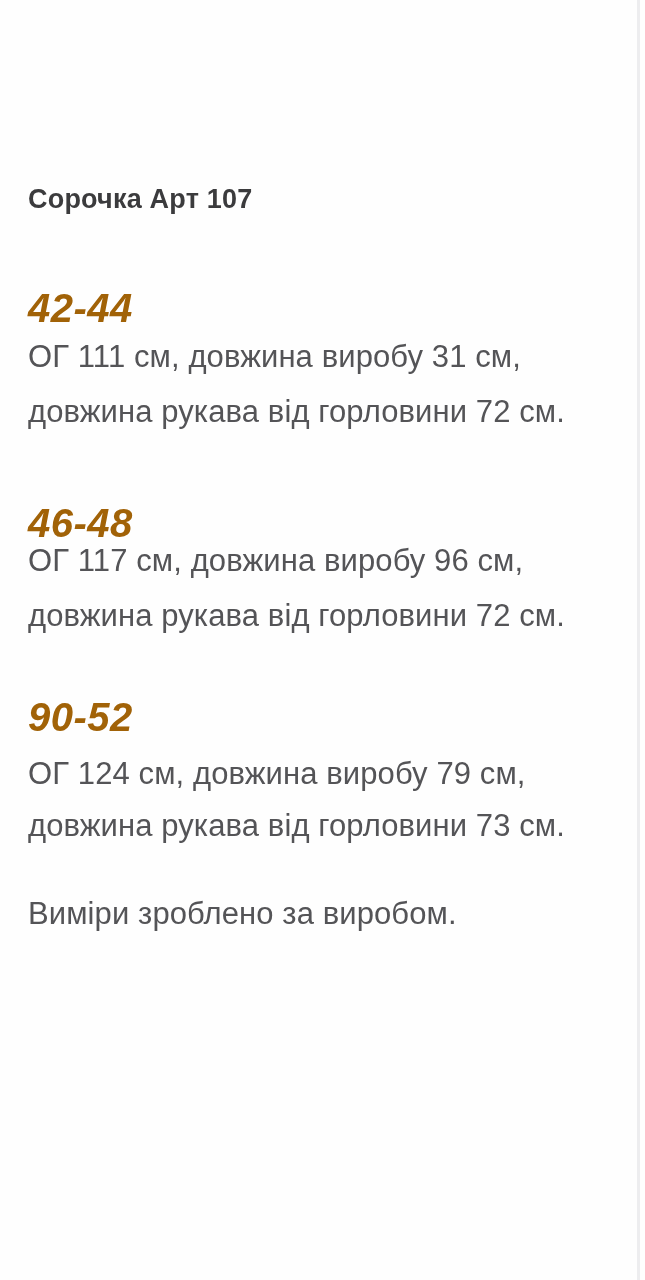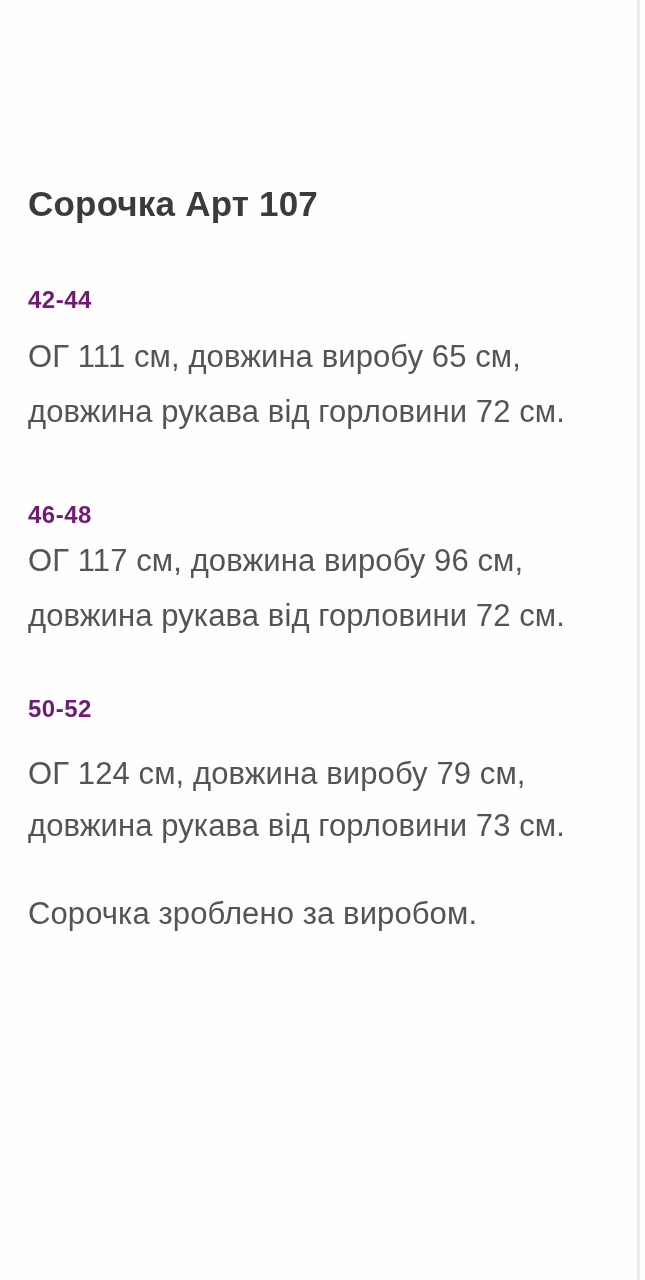--- a/index.html
+++ b/index.html
@@ -18,30 +18,31 @@
     position: absolute;
     inset: 0;
   }
   .txt {
     position: absolute;
     left: 28px;
     white-space: nowrap;
   }
   .title {
     top: 184px;
-    font-size: 35px;
+    font-size: 27px;
     font-weight: bold;
     color: #3b3b3d;
     letter-spacing: 0.2px;
   }
   .size-heading {
-    font-size: 24px;
+    font-size: 40px;
     font-weight: bold;
-    color: #701a75;
+    color: #a16207;
     letter-spacing: 0.5px;
+    font-style: italic;
   }
   .body-line {
     font-size: 31px;
     font-weight: normal;
     color: #545457;
     letter-spacing: 0.1px;
   }
   .note {
     top: 896px;
     font-size: 31px;
@@ -69,33 +70,33 @@
 </style>
 </head>
 <body>
 
 <div class="page">
 
   <div class="txt title">Сорочка Арт 107</div>
 
   <div>
     <div class="txt size-heading s1-h">42-44</div>
-    <div class="txt body-line s1-l1">ОГ 111 см, довжина виробу 65 см,</div>
+    <div class="txt body-line s1-l1">ОГ 111 см, довжина виробу 31 см,</div>
     <div class="txt body-line s1-l2">довжина рукава від горловини 72 см.</div>
   </div>
 
   <div>
     <div class="txt size-heading s2-h">46-48</div>
     <div class="txt body-line s2-l1">ОГ 117 см, довжина виробу 96 см,</div>
     <div class="txt body-line s2-l2">довжина рукава від горловини 72 см.</div>
   </div>
 
   <div>
-    <div class="txt size-heading s3-h">50-52</div>
+    <div class="txt size-heading s3-h">90-52</div>
     <div class="txt body-line s3-l1">ОГ 124 см, довжина виробу 79 см,</div>
     <div class="txt body-line s3-l2">довжина рукава від горловини 73 см.</div>
   </div>
 
-  <div class="txt note">Сорочка зроблено за виробом.</div>
+  <div class="txt note">Виміри зроблено за виробом.</div>
 
   <div class="edge-line"></div>
 
 </div>
 
 </body></html>

